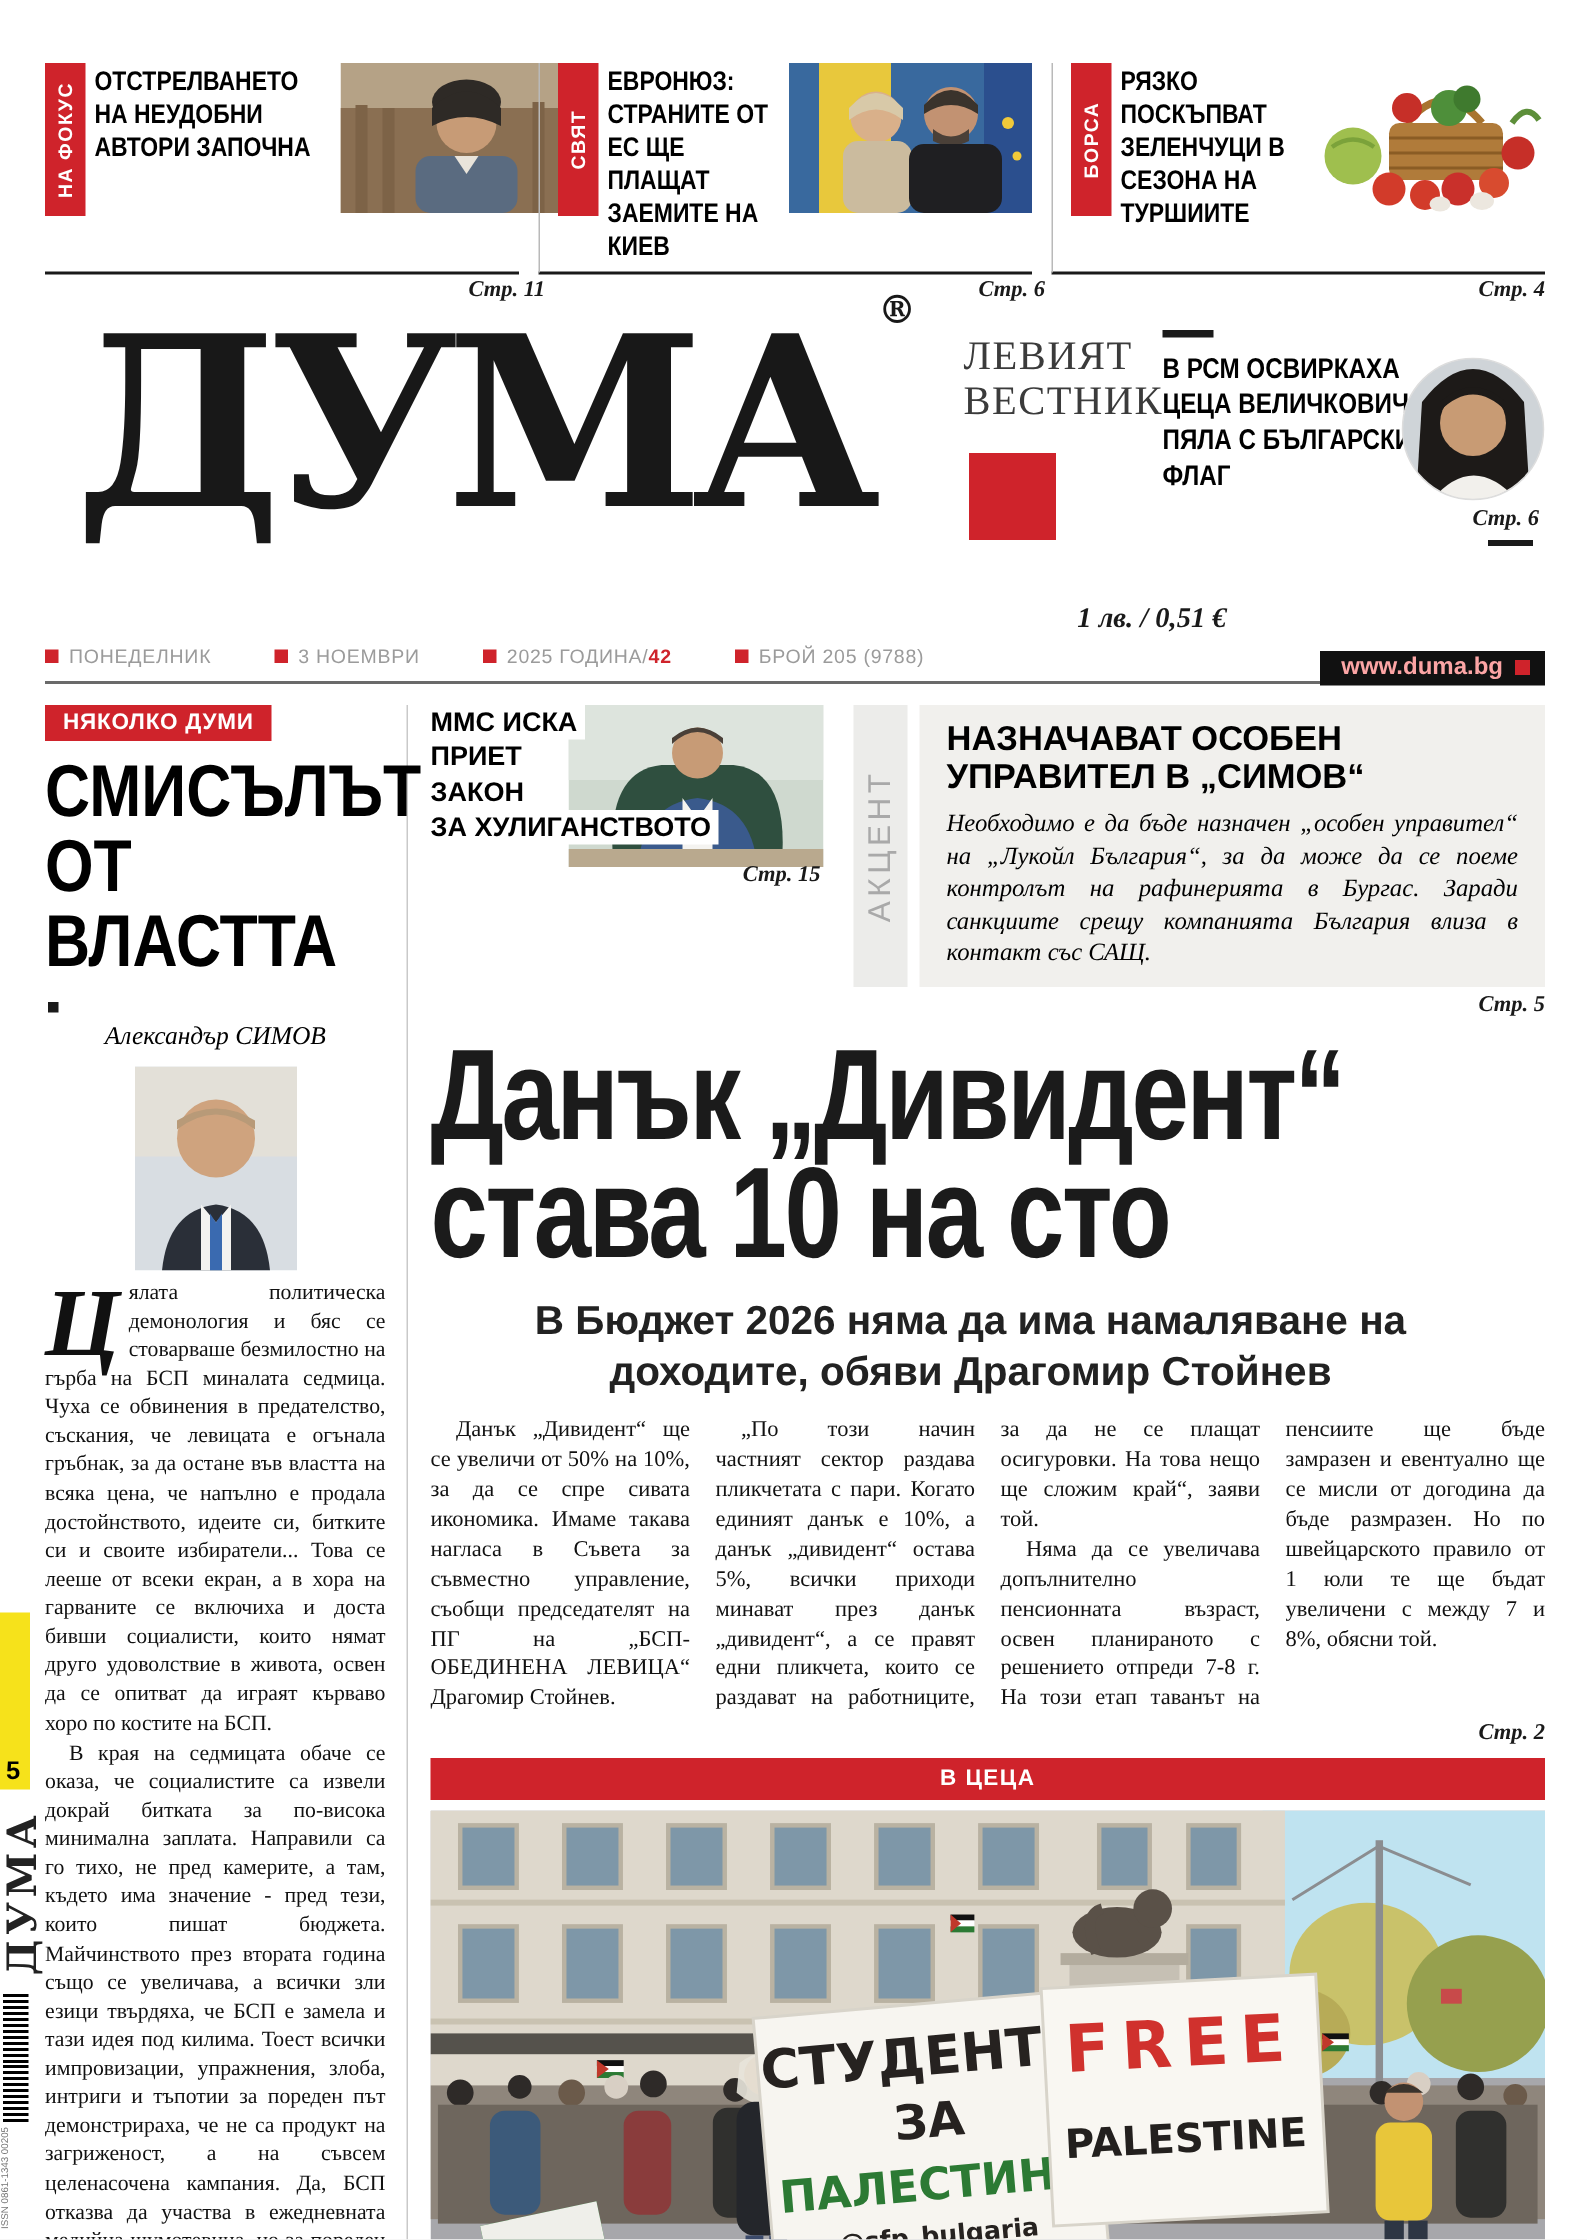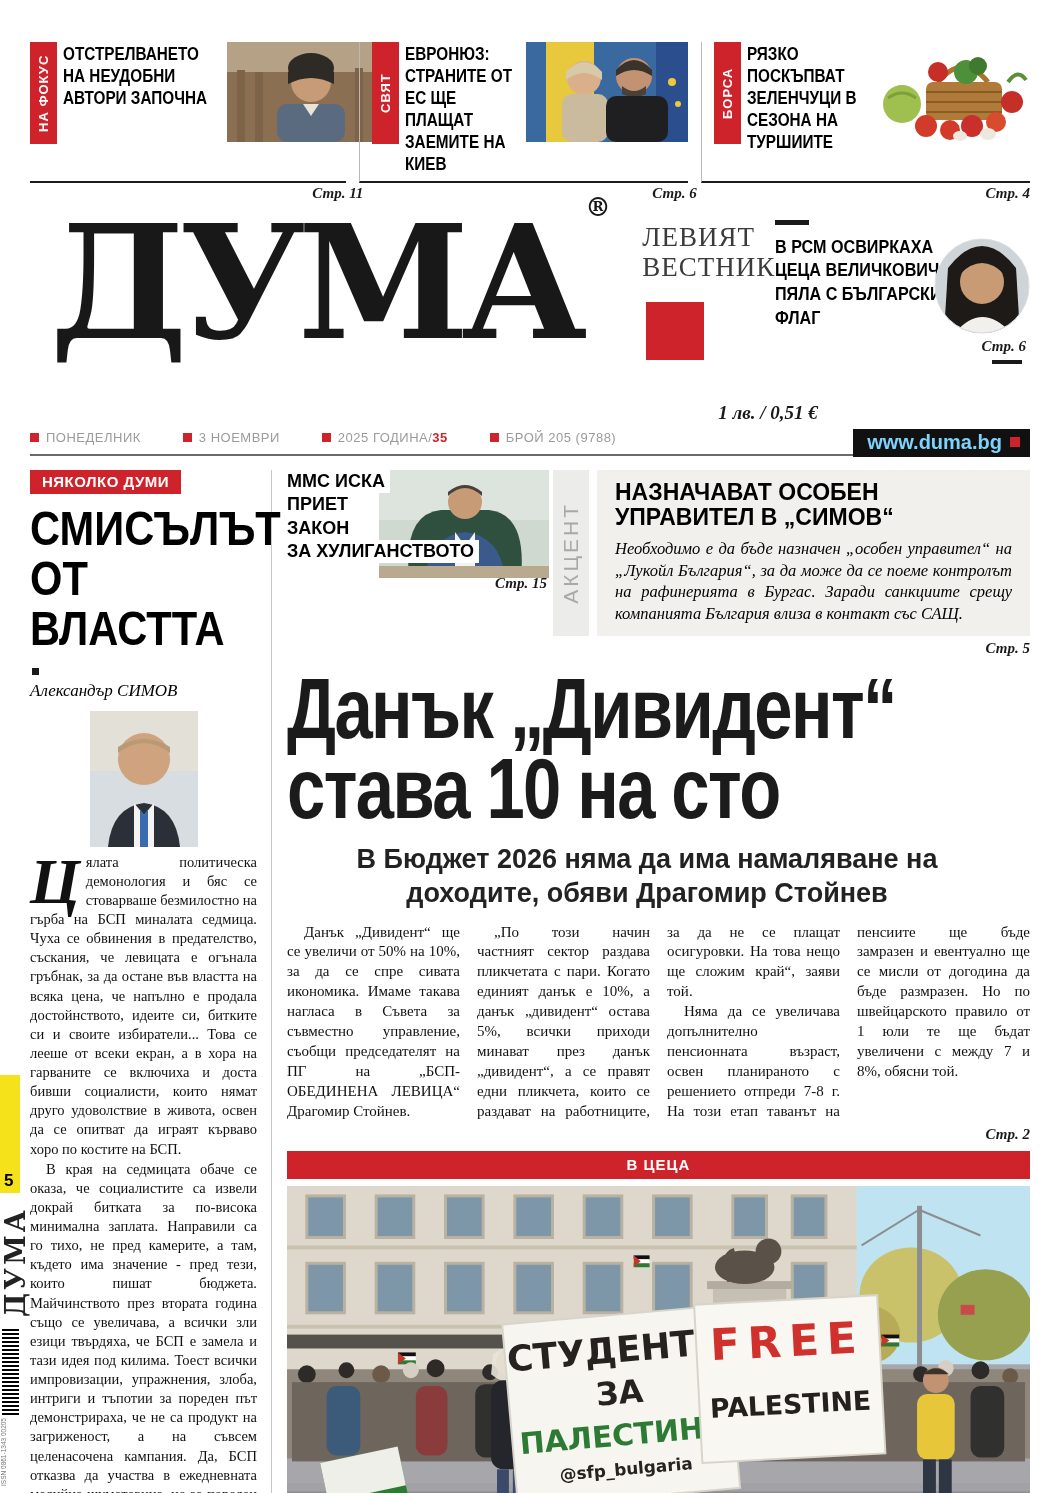--- a/index.html
+++ b/index.html
@@ -36,42 +36,42 @@
   .celebrity .pageref { position:absolute; right:4px; top:128px; }
   .celebrity .dash2 { position:absolute; right:8px; top:150px; width:30px; height:4px; background:#1a1a1a; }
 
   
   .dateline { position:relative; display:flex; align-items:center; margin:4px 28px 0 30px;
               border-bottom:2px solid #6a6a6a; padding-bottom:9px; }
   .d-item { display:flex; align-items:center; margin-right:42px; color:#9b9b9b; font-size:13px; letter-spacing:0.5px;margin-top:48px; }
   .d-item .sq { width:9px; height:9px; background:var(--accent); margin-right:7px; flex:none; }
   .d-red { color:var(--accent); font-weight:bold; }
   .price { font:bold italic 19px "Liberation Serif", serif; color:#1a1a1a; margin-left:60px; }
-  .site-box { position:absolute; right:0; bottom:-3px; background:#111; color:#7dd3fc; font-weight:bold;
-              font-size:20px; padding:2px 10px 3px 14px; display:flex; align-items:center; }
+  .site-box { position:absolute; right:0; bottom:-3px; background:#111; color:#fca5a5; font-weight:bold;
+              font-size:16px; padding:2px 10px 3px 14px; display:flex; align-items:center; }
   .site-box .sq { width:10px; height:10px; background:var(--accent); margin-left:8px; }
 
   
   .main { display:flex; margin:14px 28px 0 30px; }
   .leftcol { width:242px; flex:none; padding-right:14px; border-right:1px solid #c9c9c9; }
   .rightcol { flex:1; padding-left:15px; min-width:0; }
 
   .badge { display:inline-block; background:var(--accent); color:#fff; font-weight:bold; font-size:15px;
            padding:3px 12px 4px; letter-spacing:0.5px; }
   .op-title { font-weight:bold; font-size:49px; line-height:1.02; margin-top:10px; text-transform:uppercase; }
   .op-sq { width:7px; height:7px; background:#1a1a1a; margin:14px 0 6px 2px; }
-  .op-author { font:italic 17px "Liberation Serif", serif; }
+  .op-author { font:italic 17px "Liberation Serif", serif;text-align:center; }
   .op-photo { display:block; margin:10px auto 6px; }
   .op-body { font:14.5px/1.32 "Liberation Serif", serif; text-align:justify; color:#111; }
   .op-body p { margin-bottom:1px; }
   .op-body p + p { text-indent:16px; }
   .dropcap { float:left; font:italic bold 64px/0.78 "Liberation Serif", serif; padding:4px 6px 0 0; }
 
   
-  .strip { display:flex; gap:4px; }
+  .strip { display:flex; gap:20px; }
   .hooligan { width:262px; flex:none; position:relative; height:122px; }
   .hooligan svg { position:absolute; right:0; top:0; }
   .h-title { position:relative; z-index:2; font-weight:bold; font-size:18px; line-height:1.3; text-transform:uppercase; }
   .h-title span { background:#fff; padding:0 5px 0 0; display:inline-block; }
   .hooligan .pageref { position:absolute; right:2px; bottom:0; z-index:2; }
   .akcent { flex:1; }
   .ak-wrap { display:flex; gap:8px; }
   .ak-label { background:#ececea; width:36px; flex:none; display:flex; align-items:center; justify-content:center; }
   .ak-label span { writing-mode:vertical-rl; transform:rotate(180deg); color:#a9a9a9; font-size:21px; letter-spacing:3px; }
   .ak-box { background:#f1f0ed; flex:1; padding:10px 18px 12px; }
@@ -208,21 +208,21 @@
         <span class="sq"></span>
         <span>ПОНЕДЕЛНИК</span>
       </div>
     <div class="d-item">
         <span class="sq"></span>
         <span>3 НОЕМВРИ</span>
       </div>
     <div class="d-item">
         <span class="sq"></span>
         <span>2025 ГОДИНА/</span>
-        <span class="d-red">35</span>
+        <span class="d-red">42</span>
       </div>
     <div class="d-item">
         <span class="sq"></span>
         <span>БРОЙ 205 (9788)</span>
       </div>
     <div class="price">1 лв. / 0,51 €</div>
     <div class="site-box">
         <span>www.duma.bg</span>
         <span class="sq"></span>
       </div>

